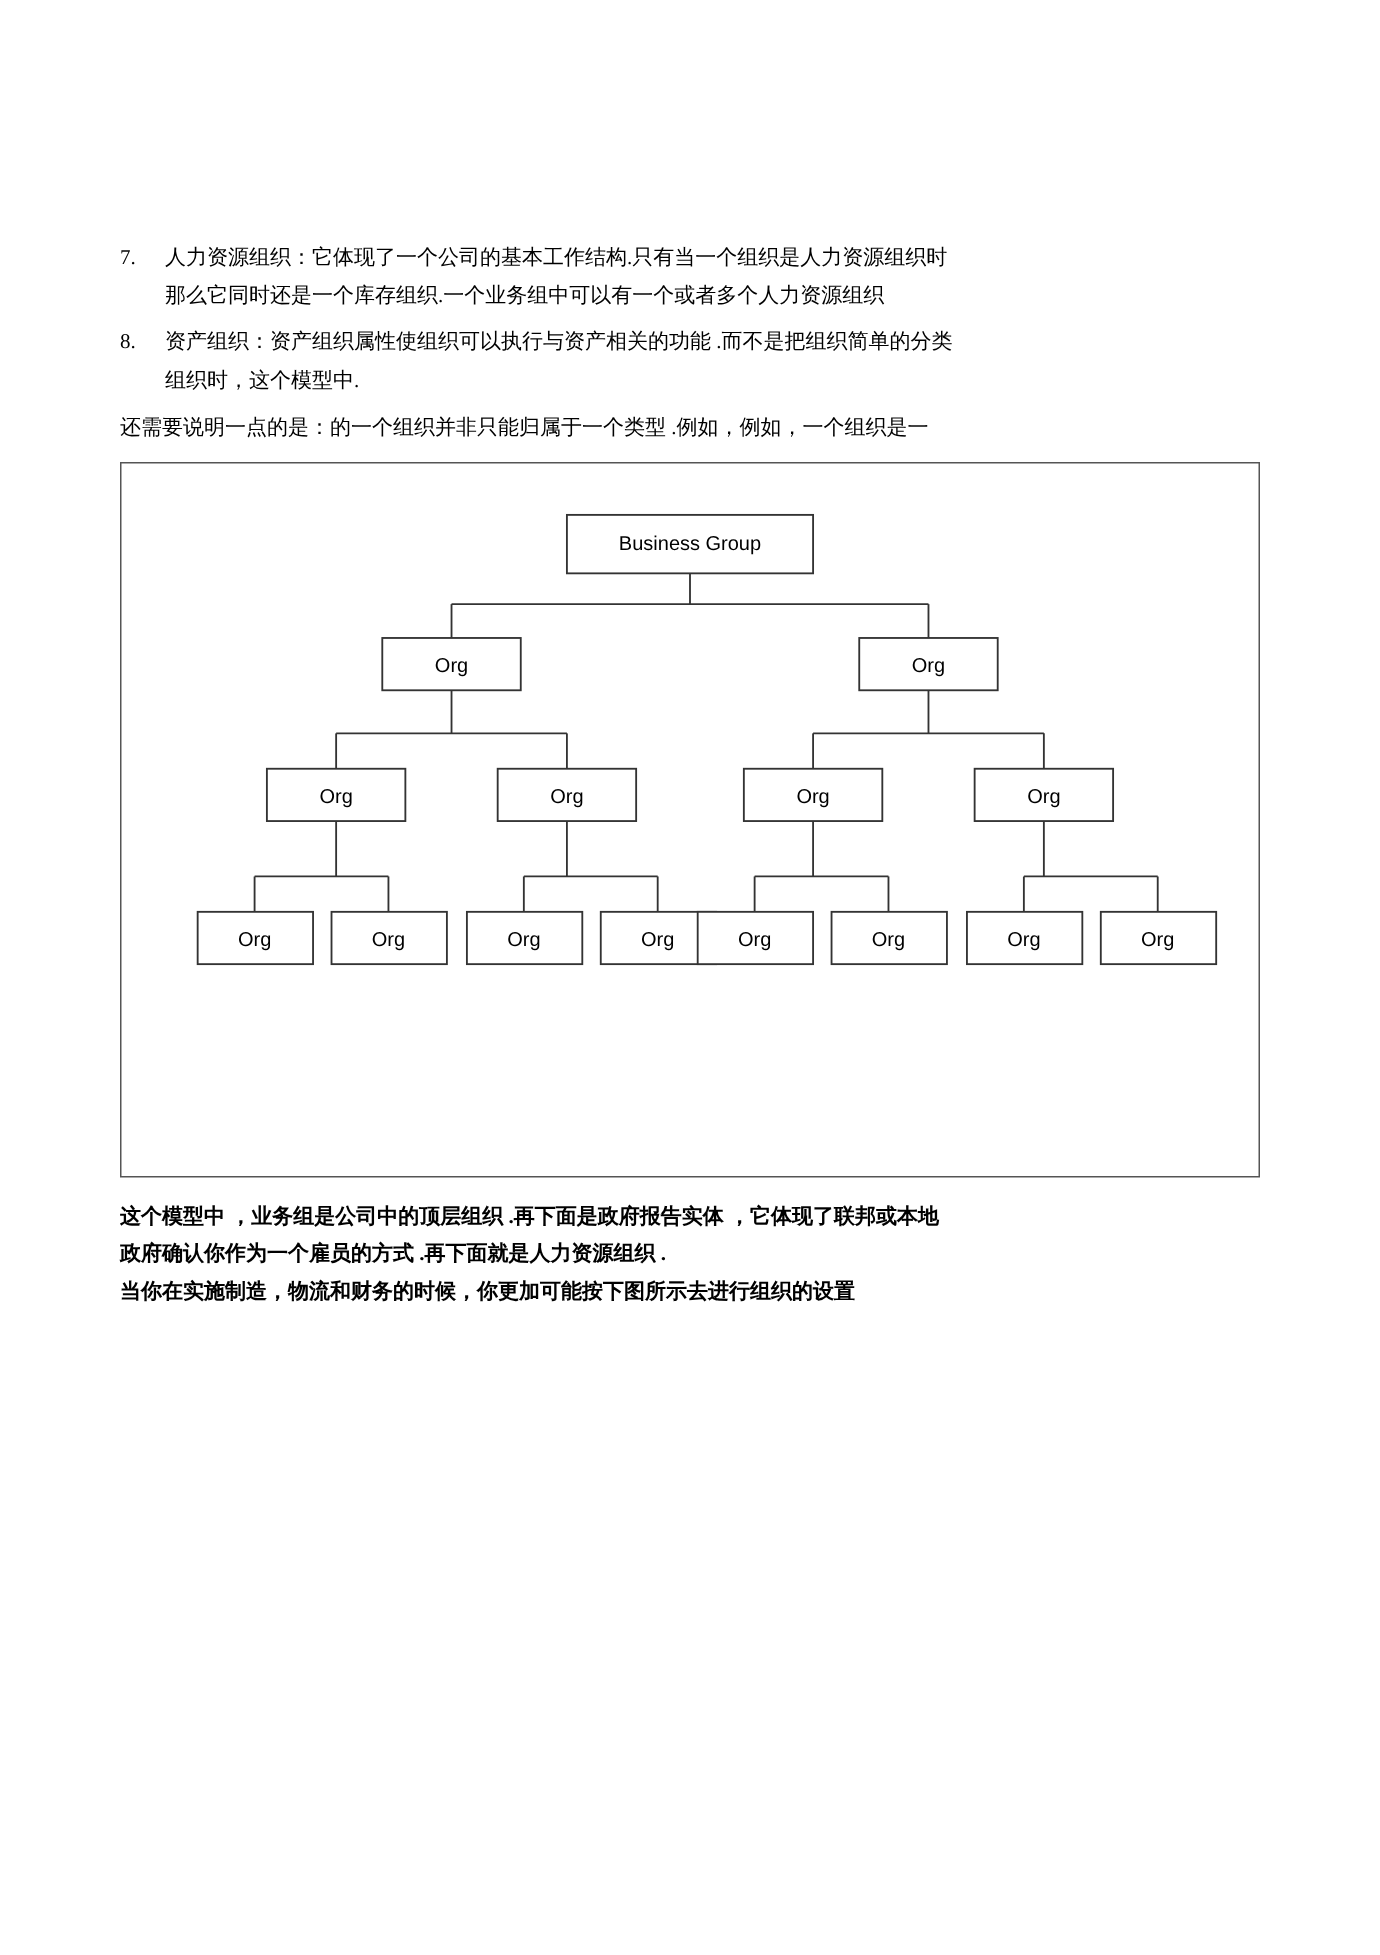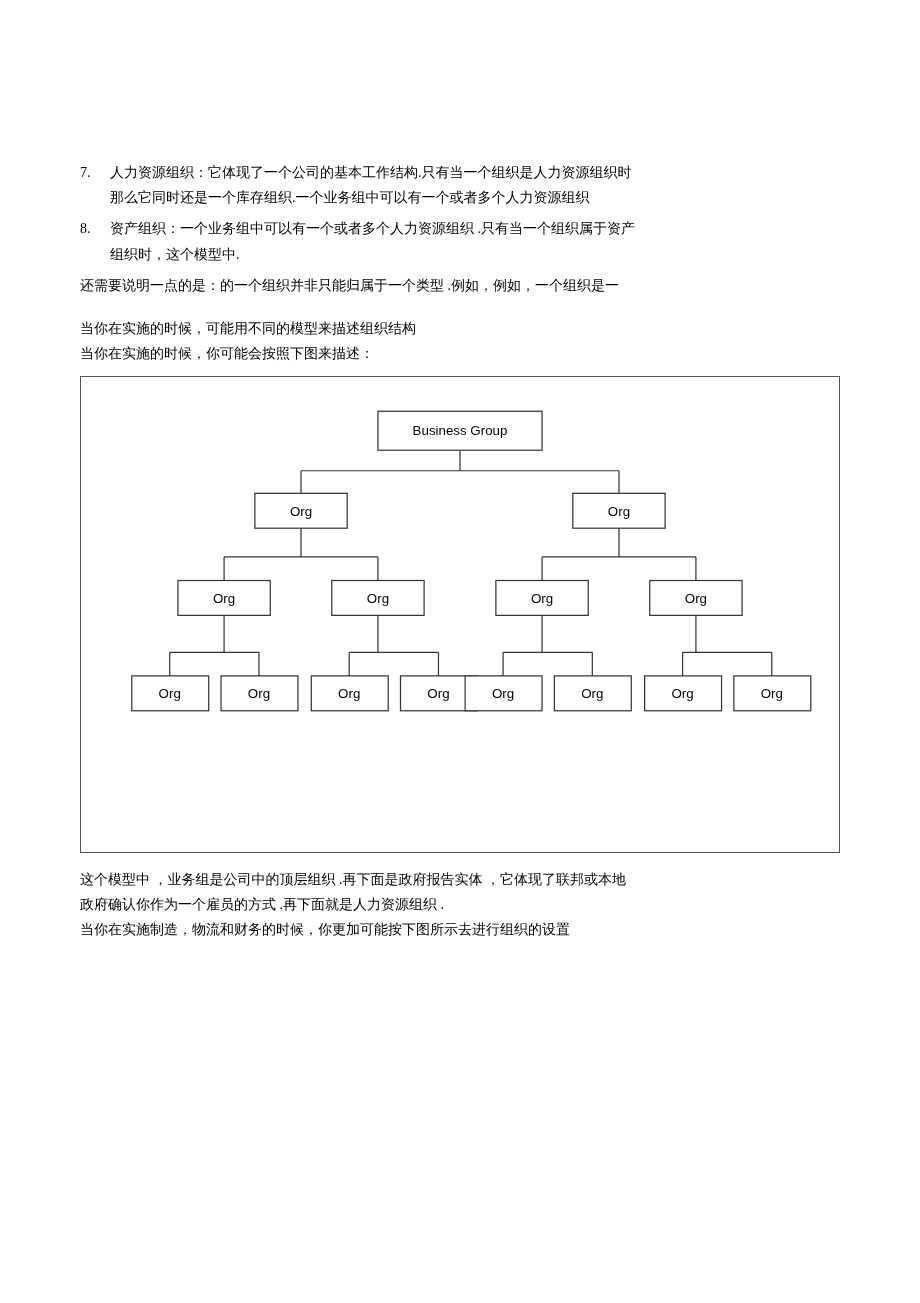--- a/index.html
+++ b/index.html
@@ -55,51 +55,48 @@
     }
 
     .tree-svg {
       width: 100%;
       display: block;
     }
 
     .footer-text {
       margin-top: 0;
       line-height: 1.8;
+      font-weight: bold;
     }
   </style>
 </head>
 <body>
 
 <div class="page">
 
   <div class="numbered-item">
     <span class="num">7.</span>
     <span class="content">
       <span>人力资源组织：</span><span>它体现了一个公司的基本工作结构.只有当一个组织是人力资源组织时</span><br>
       <span>那么它同时还是一个库存组织.一个业务组中可以有一个或者多个人力资源组织</span>
     </span>
   </div>
 
   <div class="numbered-item">
     <span class="num">8.</span>
     <span class="content">
-      <span>资产组织：</span><span>一个业务组中可以有一个或者多个人力资源组织     .只有当一个组织属于资产</span><br>
+      <span>资产组织：</span><span>资产组织属性使组织可以执行与资产相关的功能     .而不是把组织简单的分类</span><br>
       <span>组织时，这个模型中.</span>
     </span>
   </div>
 
   <div class="extra-text">
     <div>还需要说明一点的是：的一个组织并非只能归属于一个类型          .例如，例如，一个组织是一</div>
   </div>
 
-  <div class="intro-lines" style="margin-top: 18px;">
-    <div>当你在实施的时候，可能用不同的模型来描述组织结构</div>
-    <div>当你在实施的时候，你可能会按照下图来描述：</div>
-  </div>
 
   <div class="diagram-container">
     <svg class="tree-svg" viewBox="0 0 700 420" xmlns="http://www.w3.org/2000/svg">
 
       <rect x="270" y="10" width="160" height="38" fill="white" stroke="#333" stroke-width="1.2"></rect>
       <text x="350" y="33" text-anchor="middle" font-family="Arial, sans-serif" font-size="13" fill="#000">Business Group</text>
 
       <rect x="150" y="90" width="90" height="34" fill="white" stroke="#333" stroke-width="1.2"></rect>
       <text x="195" y="112" text-anchor="middle" font-family="Arial, sans-serif" font-size="13" fill="#000">Org</text>
 

